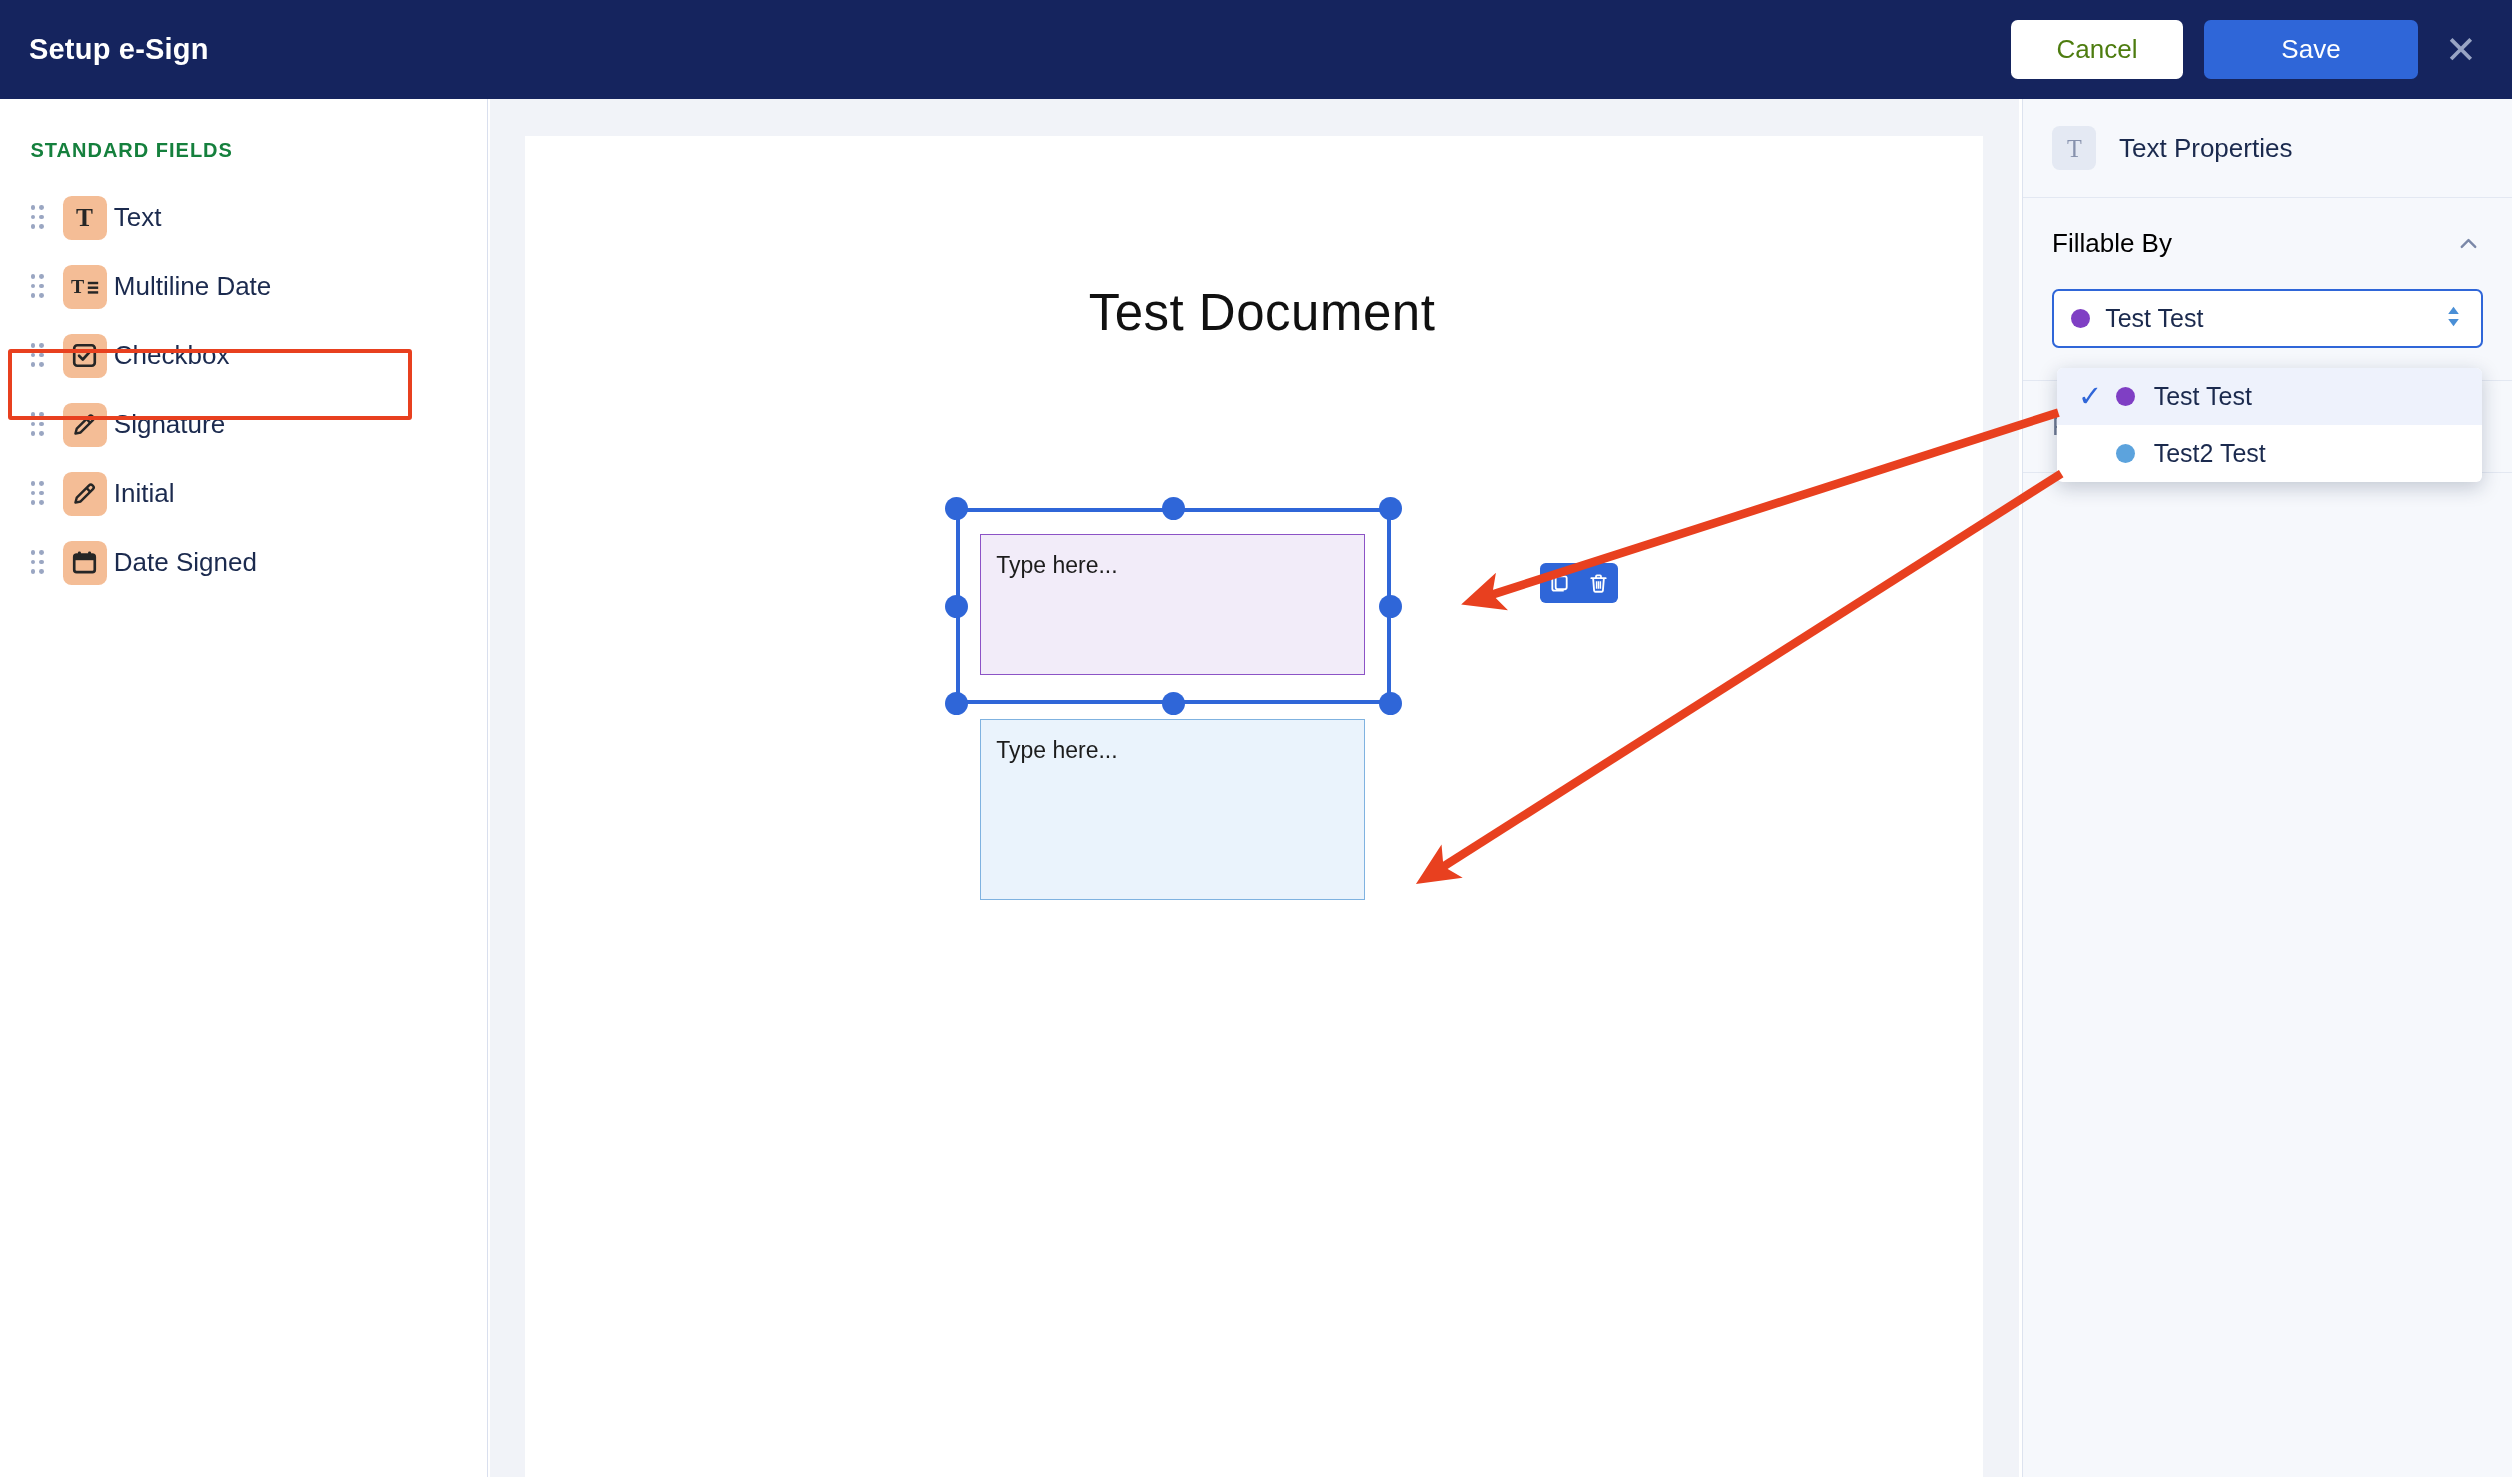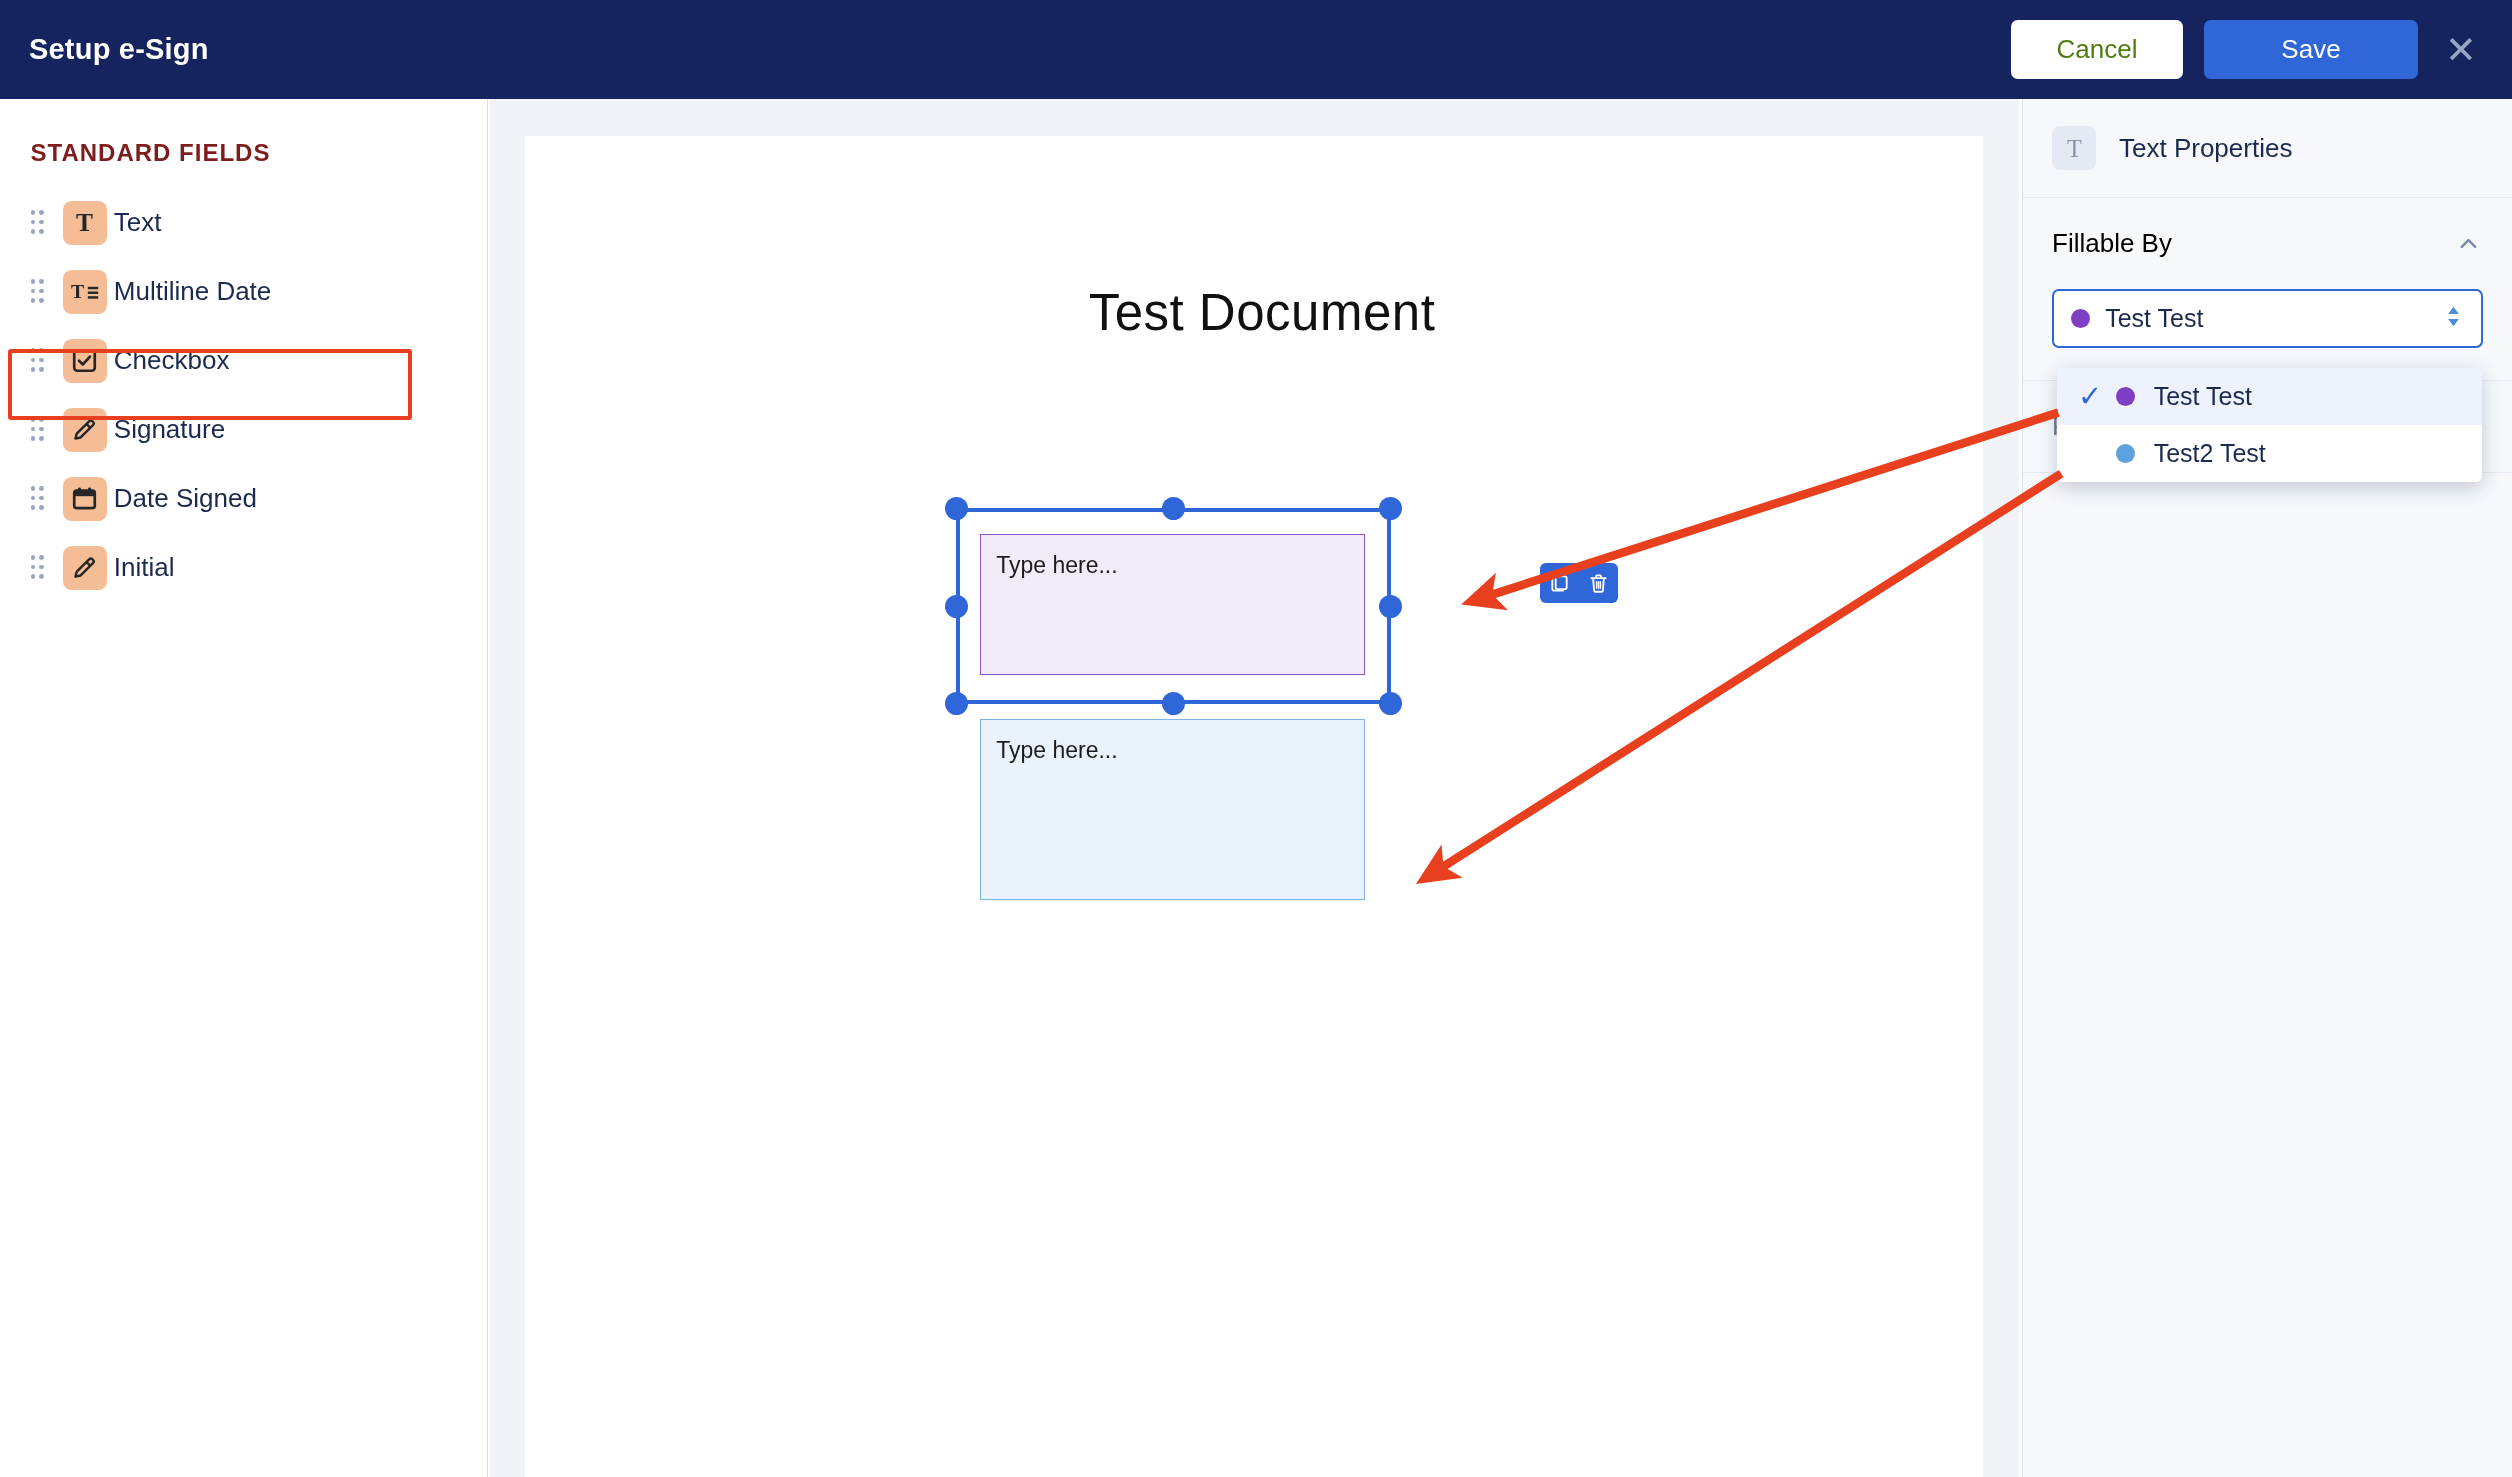--- a/index.html
+++ b/index.html
@@ -37,22 +37,22 @@
     width: 44px; height: 44px; display: flex; align-items: center; justify-content: center;
     font-weight: 300;
   }
 
   
   #sidebar {
     position: absolute; left: 0; top: 99px; width: 488px; height: 1378px;
     background: #ffffff; border-right: 1.9px solid #d9dfee;
   }
   #sidebar-heading {
-    margin: 40px 0 0 30.5px; font-size: 24px; font-weight: bold;
-    letter-spacing: 1px; color: #7f1d1d;
+    margin: 40px 0 0 30.5px; font-size: 20px; font-weight: bold;
+    letter-spacing: 1px; color: #15803d;
   }
   #field-list { margin-top: 21px; }
   .field-item {
     display: flex; align-items: center; height: 69px; padding-left: 30.5px;
     cursor: grab; position: relative;
   }
   .drag-dots {
     width: 13.3px; height: 25px; display: grid;
     grid-template-columns: repeat(2, 4.8px); grid-template-rows: repeat(3, 4.8px);
     gap: 4.8px 3.8px; flex: none;
@@ -275,45 +275,45 @@
         <span class="drag-dots">
             <i></i>
             <i></i>
             <i></i>
             <i></i>
             <i></i>
             <i></i>
           </span>
         <span class="field-icon">
           <svg width="29" height="29" viewBox="0 0 24 24">
+            <path d="M4.5 19.5 L5.6 15.4 L15.8 5.2 C16.6 4.4 17.8 4.4 18.6 5.2 L19.0 5.6 C19.8 6.4 19.8 7.6 19.0 8.4 L8.8 18.6 Z" fill="none" stroke="#262626" stroke-width="2" stroke-linejoin="round"></path>
+            <path d="M13.6 7.4 L16.8 10.6" stroke="#262626" stroke-width="2"></path>
+          </svg>
+        </span>
+        <span class="field-label">Initial</span>
+      </div>
+
+      <div class="field-item">
+        <span class="drag-dots">
+            <i></i>
+            <i></i>
+            <i></i>
+            <i></i>
+            <i></i>
+            <i></i>
+          </span>
+        <span class="field-icon">
+          <svg width="29" height="29" viewBox="0 0 24 24">
             <rect x="3.5" y="5.5" width="17" height="14.5" rx="2" fill="none" stroke="#262626" stroke-width="2.2"></rect>
             <rect x="3.5" y="5.5" width="17" height="4.6" fill="#262626"></rect>
             <rect x="6.6" y="2.8" width="2.4" height="4" rx="1" fill="#262626"></rect>
             <rect x="15" y="2.8" width="2.4" height="4" rx="1" fill="#262626"></rect>
           </svg>
         </span>
         <span class="field-label">Date Signed</span>
-      </div>
-
-      <div class="field-item">
-        <span class="drag-dots">
-            <i></i>
-            <i></i>
-            <i></i>
-            <i></i>
-            <i></i>
-            <i></i>
-          </span>
-        <span class="field-icon">
-          <svg width="29" height="29" viewBox="0 0 24 24">
-            <path d="M4.5 19.5 L5.6 15.4 L15.8 5.2 C16.6 4.4 17.8 4.4 18.6 5.2 L19.0 5.6 C19.8 6.4 19.8 7.6 19.0 8.4 L8.8 18.6 Z" fill="none" stroke="#262626" stroke-width="2" stroke-linejoin="round"></path>
-            <path d="M13.6 7.4 L16.8 10.6" stroke="#262626" stroke-width="2"></path>
-          </svg>
-        </span>
-        <span class="field-label">Initial</span>
       </div>
 
     </div>
     <div class="highlight-box"></div>
   </div>
 
   <div id="canvas">
     <div id="page">
       <div id="doc-title">Test Document</div>
 

